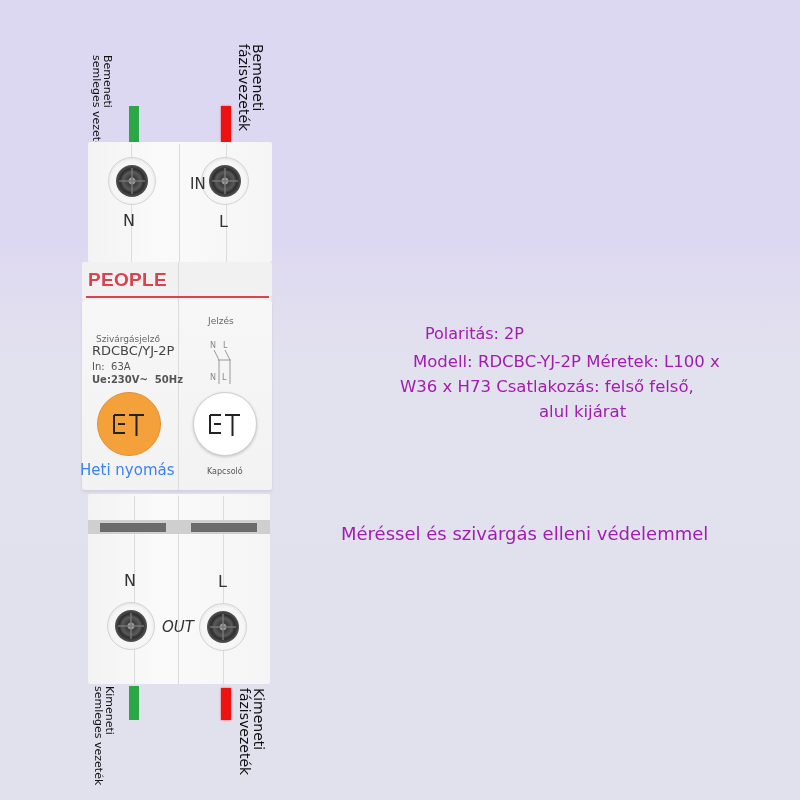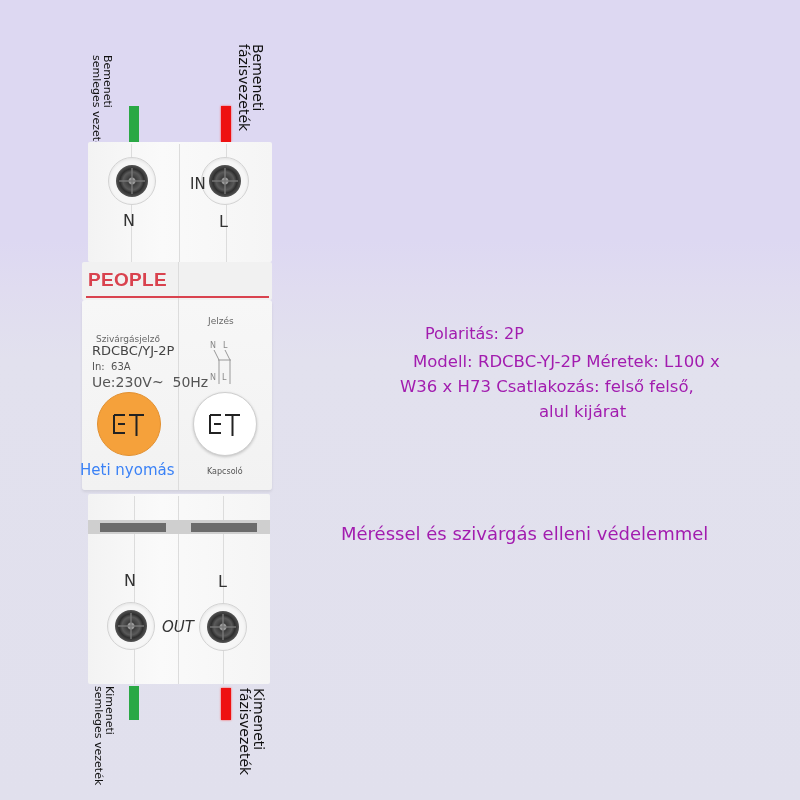--- a/index.html
+++ b/index.html
@@ -106,21 +106,21 @@
 </div>
 
 <div class="face"></div>
 <div class="divider-v" style="left:178px; top:300px; height:190px;"></div>
 
 <div class="small" style="left:96px; top:316px;margin-top:18px;">Szivárgásjelző</div>
 <div class="small" style="left:208px; top:316px;">Jelzés</div>
 
 <div class="rating" style="left:92px; top:343px; font-size:13px; color:#444;">RDCBC/YJ-2P</div>
 <div class="rating" style="left:92px; top:361px; font-size:10px; white-space:pre;">In:  63A</div>
-<div class="rating" style="left:92px; top:374px; font-size:14px; white-space:pre;">Ue:230V~  50Hz</div>
+<div class="rating" style="left:92px; top:374px; font-size:10px; white-space:pre;font-weight:bold;">Ue:230V~  50Hz</div>
 
 <svg class="abs" style="left:205px; top:338px;" width="36" height="48" viewBox="0 0 36 48">
   <text x="5" y="10" font-size="8" fill="#888" font-family="DejaVu Sans, sans-serif">N</text>
   <text x="18" y="10" font-size="8" fill="#888" font-family="DejaVu Sans, sans-serif">L</text>
   <line x1="9" y1="12" x2="14" y2="22" stroke="#999" stroke-width="1"></line>
   <line x1="20" y1="12" x2="25" y2="22" stroke="#999" stroke-width="1"></line>
   <line x1="13" y1="22" x2="26" y2="22" stroke="#999" stroke-width="1"></line>
   <line x1="14" y1="22" x2="14" y2="46" stroke="#999" stroke-width="1"></line>
   <line x1="25" y1="22" x2="25" y2="46" stroke="#999" stroke-width="1"></line>
   <text x="5" y="42" font-size="8" fill="#888" font-family="DejaVu Sans, sans-serif">N</text>

